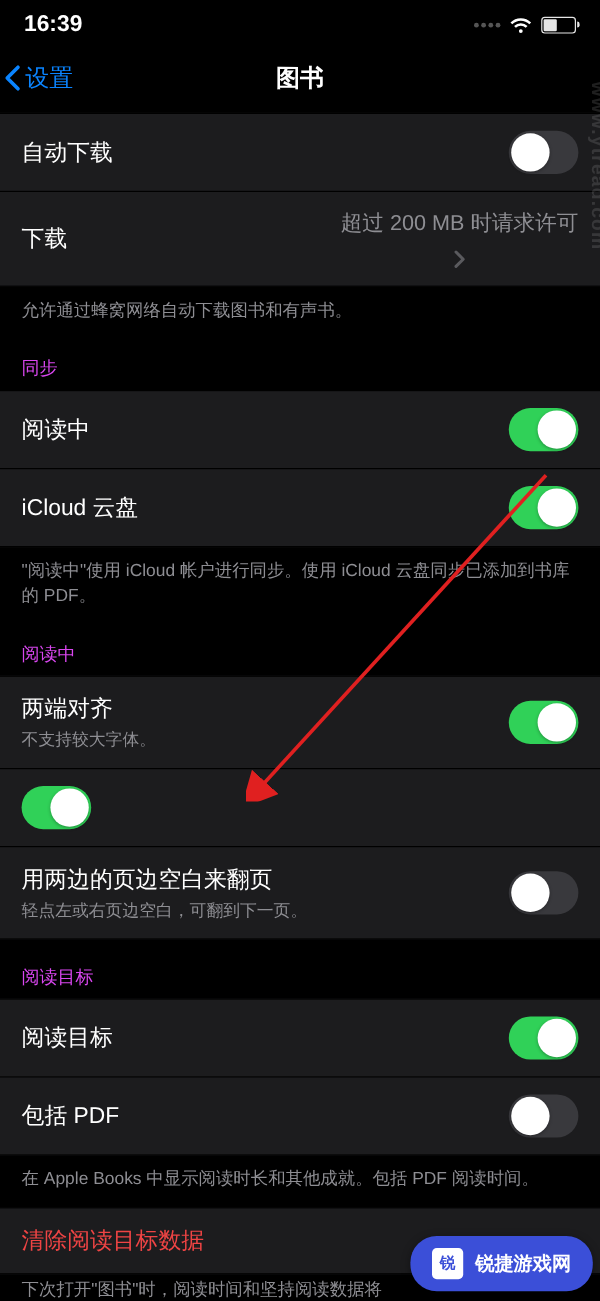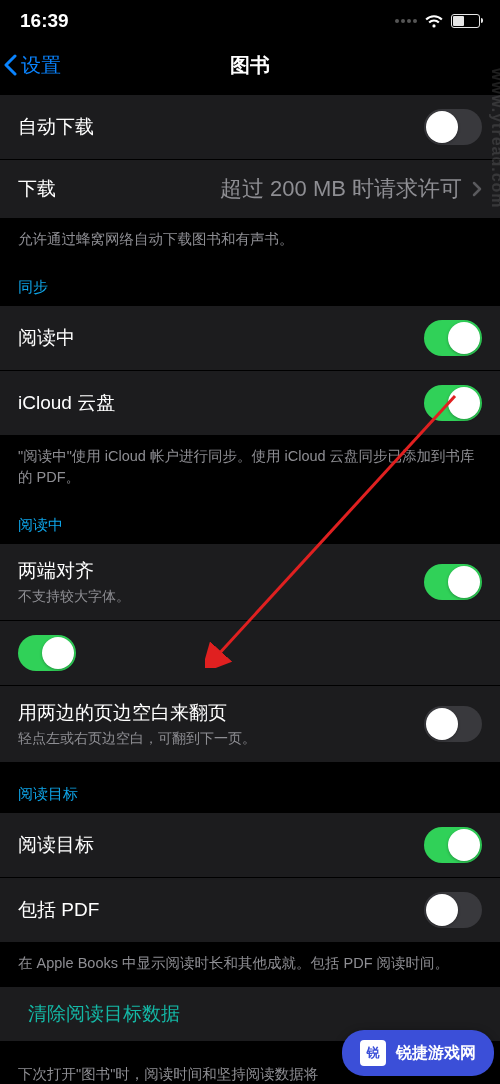--- a/index.html
+++ b/index.html
@@ -87,21 +87,21 @@
     .nav-title {
       position: absolute;
       left: 50%;
       transform: translateX(-50%);
       font-size: 20px;
       font-weight: 600;
     }
     .group-header {
       padding: 22px 18px 8px;
       font-size: 15px;
-      color: #0ea5e9;
+      color: #d946ef;
     }
     .group-footer {
       padding: 10px 18px 6px;
       font-size: 14.5px;
       color: #8e8e93;
       line-height: 1.45;
     }
     .row {
       display: flex;
       align-items: center;
@@ -116,25 +116,26 @@
       font-size: 19px;
       color: #ffffff;
     }
     .row-sublabel {
       font-size: 14px;
       color: #8e8e93;
       margin-top: 4px;
     }
     .row-left { display: flex; flex-direction: column; }
     .row-value {
-      font-size: 22px;
+      font-size: 18px;
       color: #8e8e93;
       display: flex;
       align-items: center;
       gap: 10px;
+      flex-direction: column;
     }
     .chevron-right {
       color: #5a5a5e;
     }
     .chevron-right svg { display: block; }
     .toggle {
       width: 58px;
       height: 36px;
       border-radius: 18px;
       position: relative;
@@ -147,21 +148,21 @@
       width: 32px;
       height: 32px;
       border-radius: 50%;
       background: #fff;
       top: 2px;
       box-shadow: 0 1px 3px rgba(0,0,0,0.3);
     }
     .toggle.on .toggle-knob { right: 2px; }
     .toggle.off .toggle-knob { left: 2px; }
     .row.tall { min-height: 72px; }
-    .link-row .row-label { color: #14b8a6; margin-left: 10px; }
+    .link-row .row-label { color: #ef4444; }
     .arrow-overlay {
       position: absolute;
       pointer-events: none;
     }
     .watermark {
       position: absolute;
       top: 68px;
       right: -6px;
       color: rgba(255,255,255,0.12);
       font-size: 16px;

